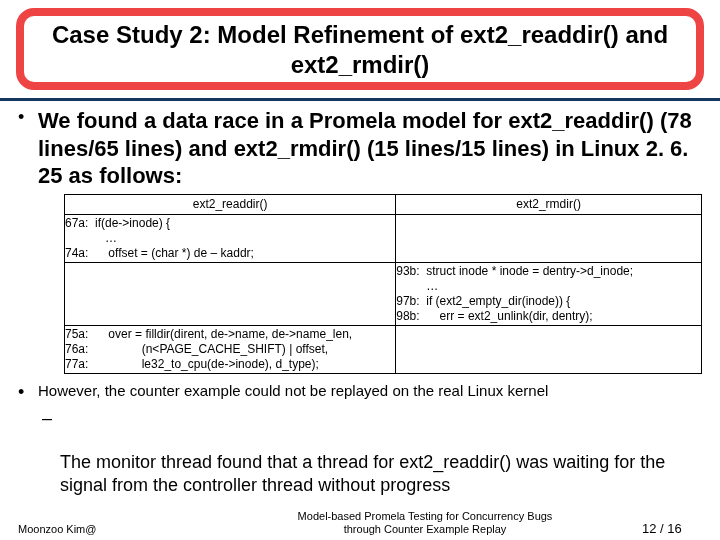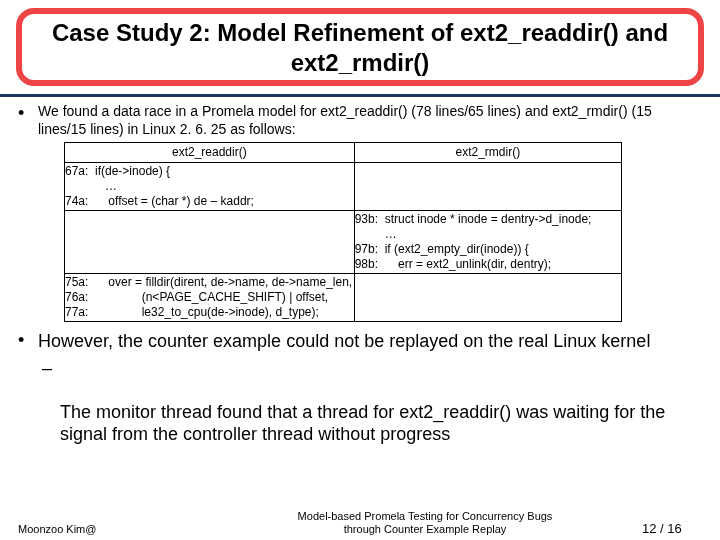--- a/index.html
+++ b/index.html
@@ -7,21 +7,21 @@
     width: 720px;
     height: 540px;
     background: #fff;
     font-family: Arial, sans-serif;
     color: #000;
     position: relative;
     overflow: hidden;
   }
   .title-wrap {
     margin: 8px 16px 8px 16px;
-    border: 6px solid #ef4444;
+    border: 8px solid #ef4444;
     border-radius: 18px;
     padding: 4px 12px 2px 12px;
     text-align: center;
     background: #fff;
   }
   .title-wrap h1 {
     font-size: 24px;
     font-weight: bold;
     color: #000;
     line-height: 1.25;
@@ -40,28 +40,28 @@
     gap: 8px;
     margin-bottom: 4px;
   }
   .bullet {
     color: #000;
     font-size: 18px;
     line-height: 1.2;
     flex: 0 0 12px;
   }
   .bullet-text {
-    font-size: 14px;
-    font-weight: normal;
+    font-size: 22px;
+    font-weight: bold;
     line-height: 1.25;
   }
   .code-table {
     margin: 2px 22px 8px 46px;
     border-collapse: collapse;
-    width: 558px;
+    width: 638px;
     table-layout: fixed;
   }
   .code-table td, .code-table th {
     border: 1px solid #000;
     vertical-align: top;
     font-size: 12px;
     line-height: 1.25;
     padding: 1px 0;
     font-family: Arial, sans-serif;
   }
@@ -154,21 +154,21 @@
       <td class="code-cell">75a:      over = filldir(dirent, de-&gt;name, de-&gt;name_len,
 76a:                (n&lt;PAGE_CACHE_SHIFT) | offset,
 77a:                le32_to_cpu(de-&gt;inode), d_type);</td>
       <td class="code-cell"></td>
     </tr>
   </tbody>
     </table>
 
   <div class="bullet-row">
     <div class="bullet">•</div>
-    <div class="bullet-text" style="font-weight:normal;font-size:18px">However, the counter example could not be replayed on the real Linux kernel</div>
+    <div class="bullet-text" style="font-weight:normal;font-size:15px">However, the counter example could not be replayed on the real Linux kernel</div>
   </div>
 
   <div class="sub-bullet">
     <div class="dash">–</div>
     <div class="text">The monitor thread found that a thread for ext2_readdir() was waiting for the signal from the controller thread without progress</div>
   </div>
 
 </div>
 
 <div class="footer">

